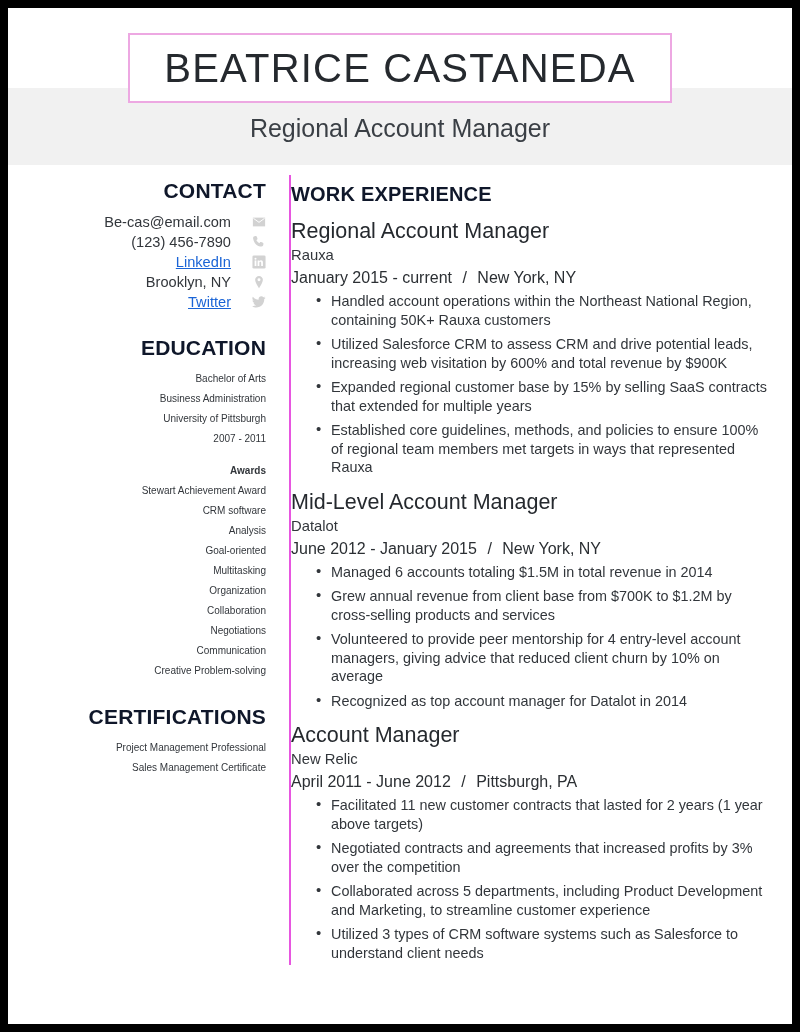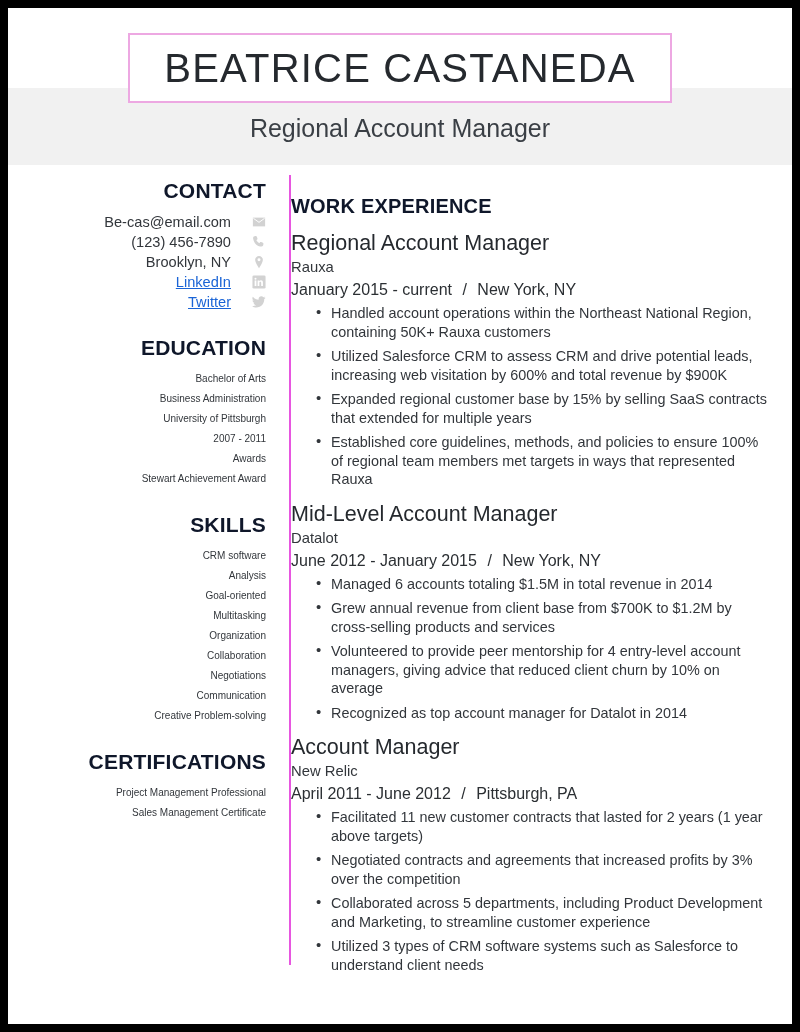--- a/index.html
+++ b/index.html
@@ -100,21 +100,21 @@
     margin-top: 24px;
     margin-bottom: 9px;
   }
   .sec-head.first { margin-top: 0; }
   .left-line {
     font-size: 10px;
     color: #32363b;
     line-height: 20px;
     padding-bottom: 0px;
   }
-  .left-line.bold { font-weight: normal; }
+  .left-line.bold { font-weight: bold; margin-top: 12px; }
 
   .contact-row {
     display: flex;
     align-items: center;
     justify-content: flex-end;
     gap: 21px;
     height: 20px;
     margin-bottom: 0px;
   }
   .contact-row .txt { font-size: 14.6px; color: #32363b; }
@@ -134,21 +134,21 @@
   .cicon svg { display: block; fill: #d2d2d2; }
 
   
   .right {
     flex: 1;
     padding-left: 25px;
     padding-right: 24px;
     box-sizing: border-box;
   }
   .right .sec-head {
-    margin-top: 16px;
+    margin-top: 4px;
     margin-bottom: 6px;
     font-size: 20px;
   }
   .job { margin-bottom: 4px; }
   .job-pos {
     font-size: 21.5px;
     color: #25292e;
     font-weight: 400;
     line-height: 27px;
     margin-top: 12px;
@@ -218,37 +218,37 @@
       <div class="contact-row">
         <span class="txt">(123) 456-7890</span>
         <span class="cicon">
           <svg width="14" height="14" viewBox="0 0 16 16">
               <path d="M4.2 1.2c.8 0 1.3.4 1.5 1.1l.5 1.7c.15.55 0 1-.45 1.3l-.8.55c.7 1.6 1.9 2.8 3.5 3.5l.55-.8c.3-.45.75-.6 1.3-.45l1.7.5c.7.2 1.1.7 1.1 1.5 0 2.2-1.1 3.3-2.9 2.9C6.4 13.9 2.1 9.6 1.3 4.1 1 2.3 2 1.2 4.2 1.2z" fill="#d2d2d2"></path>
             </svg>
         </span>
       </div>
 
       <div class="contact-row">
-        <span class="txt">Brooklyn, NY</span>
-        <span class="cicon">
-          <svg width="14" height="14" viewBox="0 0 16 16">
-              <path d="M8 1C5.5 1 3.6 3 3.6 5.4 3.6 8.9 8 15 8 15s4.4-6.1 4.4-9.6C12.4 3 10.5 1 8 1z" fill="#d2d2d2"></path>
-              <circle cx="8" cy="5.5" r="1.7" fill="#ffffff"></circle>
-            </svg>
-        </span>
-      </div>
-
-      <div class="contact-row">
         <a class="txt" href="#">LinkedIn</a>
         <span class="cicon">
           <svg width="14" height="14" viewBox="0 0 16 16">
               <rect x="0.5" y="0.5" width="15" height="15" rx="1.5" fill="#d2d2d2"></rect>
               <rect x="3" y="6.2" width="2" height="6.4" fill="#ffffff"></rect>
               <circle cx="4" cy="4.2" r="1.15" fill="#ffffff"></circle>
               <path d="M6.4 6.2h2v.9c.35-.65 1-1.05 1.9-1.05 1.45 0 2.2.9 2.2 2.6v3.95h-2V9.1c0-.85-.3-1.3-1-1.3-.7 0-1.1.47-1.1 1.35v3.45h-2z" fill="#ffffff"></path>
+            </svg>
+        </span>
+      </div>
+
+      <div class="contact-row">
+        <span class="txt">Brooklyn, NY</span>
+        <span class="cicon">
+          <svg width="14" height="14" viewBox="0 0 16 16">
+              <path d="M8 1C5.5 1 3.6 3 3.6 5.4 3.6 8.9 8 15 8 15s4.4-6.1 4.4-9.6C12.4 3 10.5 1 8 1z" fill="#d2d2d2"></path>
+              <circle cx="8" cy="5.5" r="1.7" fill="#ffffff"></circle>
             </svg>
         </span>
       </div>
 
       <div class="contact-row">
         <a class="txt" href="#">Twitter</a>
         <span class="cicon">
           <svg width="14" height="14" viewBox="0 0 16 16">
               <path d="M15.5 3c-.6.26-1.2.44-1.85.52.67-.4 1.18-1.03 1.42-1.79-.62.37-1.31.64-2.05.79A3.2 3.2 0 0 0 10.7 1.5c-1.78 0-3.22 1.44-3.22 3.22 0 .25.03.5.08.73A9.15 9.15 0 0 1 1 2.08a3.2 3.2 0 0 0 1 4.3 3.2 3.2 0 0 1-1.46-.4v.04c0 1.56 1.11 2.86 2.58 3.16-.27.07-.56.11-.85.11-.21 0-.41-.02-.61-.06a3.22 3.22 0 0 0 3 2.24 6.46 6.46 0 0 1-4 1.38c-.26 0-.52-.02-.77-.05a9.11 9.11 0 0 0 4.93 1.45c5.92 0 9.16-4.9 9.16-9.15v-.42c.63-.45 1.17-1.02 1.6-1.67z" fill="#d2d2d2"></path>
             </svg>
@@ -256,21 +256,20 @@
       </div>
 
       <div class="sec-head">EDUCATION</div>
       <div class="left-line">Bachelor of Arts</div>
       <div class="left-line">Business Administration</div>
       <div class="left-line">University of Pittsburgh</div>
       <div class="left-line">2007 - 2011</div>
       <div class="left-line bold">Awards</div>
       <div class="left-line">Stewart Achievement Award</div>
 
-      <div class="sec-head">SKILLS</div>
       <div class="left-line">CRM software</div>
       <div class="left-line">Analysis</div>
       <div class="left-line">Goal-oriented</div>
       <div class="left-line">Multitasking</div>
       <div class="left-line">Organization</div>
       <div class="left-line">Collaboration</div>
       <div class="left-line">Negotiations</div>
       <div class="left-line">Communication</div>
       <div class="left-line">Creative Problem-solving</div>
 

